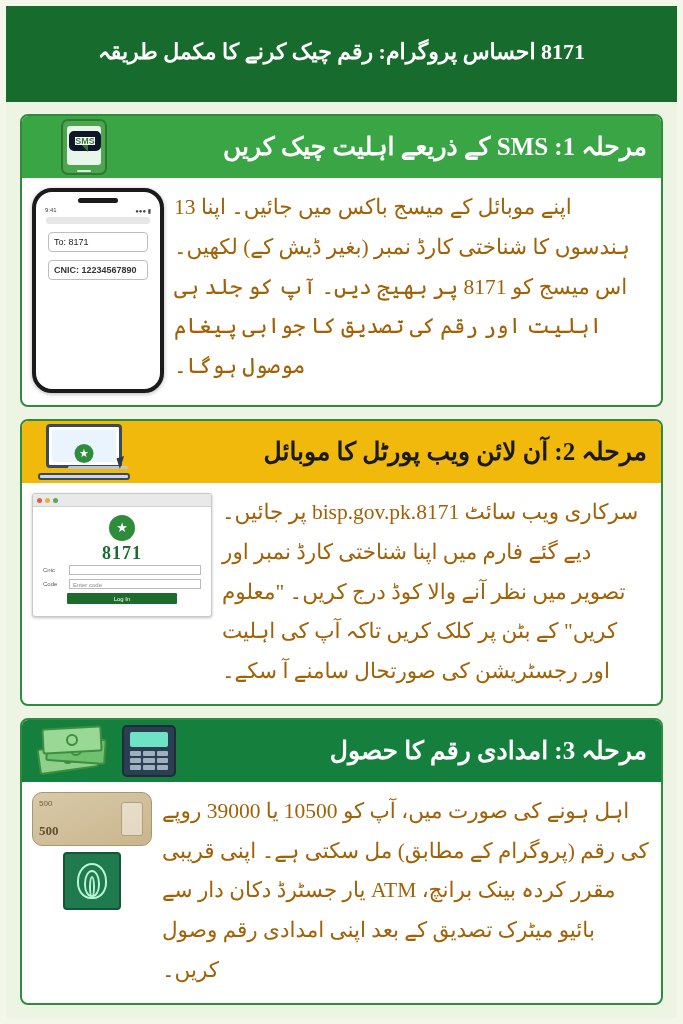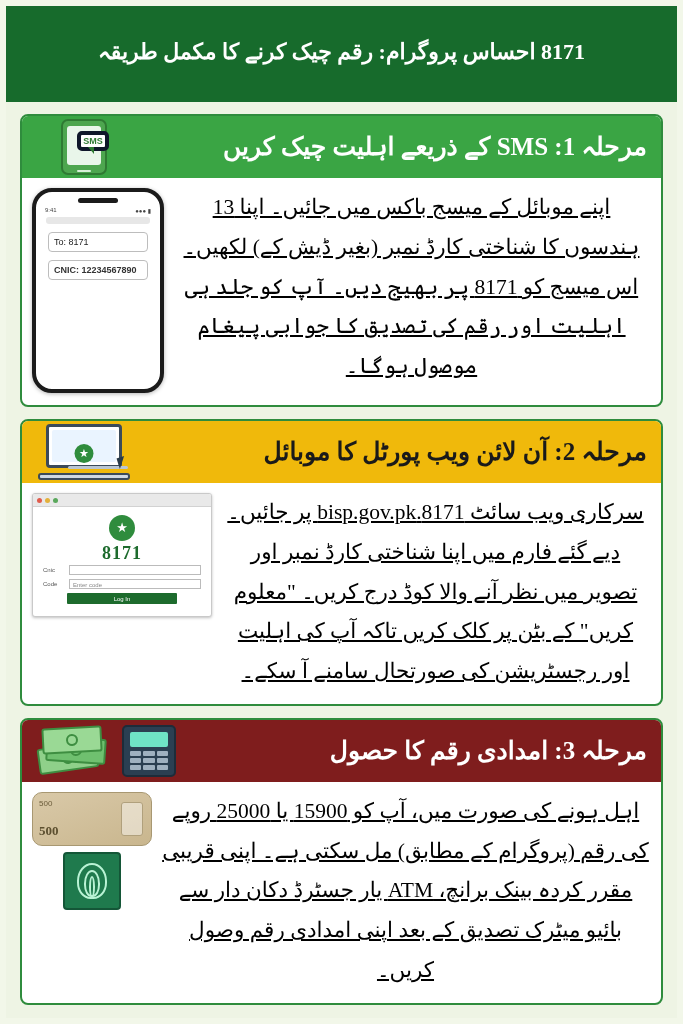--- a/index.html
+++ b/index.html
@@ -52,21 +52,21 @@
 
   .band {
     display: flex;
     align-items: center;
     height: 62px;
     padding: 0 14px;
     gap: 10px;
   }
   .band.green { background: #3aa544; }
   .band.yellow { background: #f0b90b; }
-  .band.orange { background: #7f1d1d; }
+  .band.orange { background: #15803d; }
 
   .band-title {
     flex: 1;
     text-align: right;
     direction: rtl;
     font-size: 25px;
     font-weight: bold;
     line-height: 1.3;
   }
   .band.green .band-title { color: #ffffff; font-family: Liberation Serif, serif; }
@@ -78,25 +78,24 @@
   
   .content {
     display: flex;
     align-items: flex-start;
     padding: 10px 12px 12px 10px;
     gap: 10px;
   }
   .para {
     flex: 1;
     direction: rtl;
-    text-align: center;
+    text-align: left;
     font-size: 21.5px;
     line-height: 1.85;
-    color: #000000;
-    text-decoration: underline;
+    color: #a16207;
   }
   .visual { flex: 0 0 auto; }
 
   
   .phone {
     width: 132px; height: 205px;
     border: 4px solid #1b1b1b;
     border-radius: 20px;
     background: #ffffff;
     position: relative;
@@ -134,24 +133,24 @@
     background: #4da64f; position: relative;
     border: 2px solid #2f7a33;
   }
   .smsphone .screen {
     position: absolute; inset: 5px 4px 8px 4px;
     background: #e9f6ea; border-radius: 3px;
   }
   .smsbubble {
     position: absolute; left: 6px; top: 10px;
     width: 32px; height: 20px; background: #ffffff;
-    border: 4px solid #0f172a; border-radius: 5px;
+    border: 6px solid #0f172a; border-radius: 5px;
     font-family: "Liberation Sans", sans-serif;
     font-size: 9px; font-weight: bold; color: #2f7a33;
-    display: flex; align-items: center; justify-content: center; margin-left: 8px;
+    display: flex; align-items: center; justify-content: center;
   }
   .smsbubble:after {
     content: ""; position: absolute; bottom: -7px; left: 7px;
     border-left: 6px solid transparent; border-right: 0 solid transparent;
     border-top: 7px solid #2f7a33;
   }
   .smsphone .home {
     position: absolute; bottom: 1px; left: 50%; transform: translateX(-50%);
     width: 14px; height: 2px; background: #d7f0d8; border-radius: 2px;
   }
@@ -415,18 +414,18 @@
             <span class="txt">500</span>
             <span class="seal"></span>
             <span class="num">500</span>
           </div>
           <div class="icon-row">
             <div class="bio">
               <div class="fp"></div>
             </div>
           </div>
         </div>
-        <div class="para">اہل ہونے کی صورت میں، آپ کو 15900 یا 25000 روپے کی رقم (پروگرام کے مطابق) مل سکتی ہے۔ اپنی قریبی مقرر کردہ بینک برانچ، ATM یار جسٹرڈ دکان دار سے بائیو میٹرک تصدیق کے بعد اپنی امدادی رقم وصول کریں۔</div>
+        <div class="para">اہل ہونے کی صورت میں، آپ کو 10500 یا 39000 روپے کی رقم (پروگرام کے مطابق) مل سکتی ہے۔ اپنی قریبی مقرر کردہ بینک برانچ، ATM یار جسٹرڈ دکان دار سے بائیو میٹرک تصدیق کے بعد اپنی امدادی رقم وصول کریں۔</div>
       </div>
     </div>
 
   </div>
 </div>
 
 </body></html>

